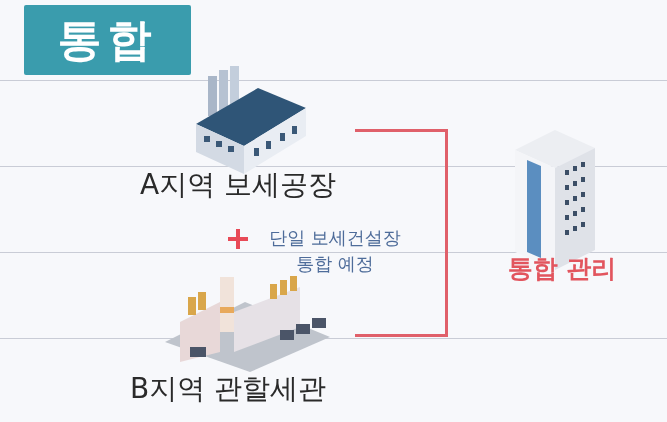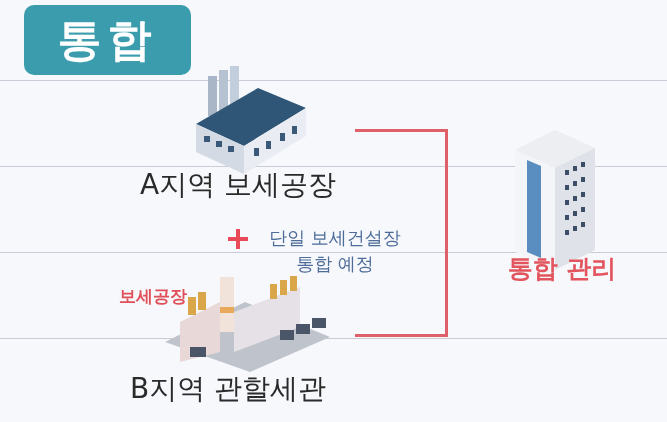--- a/index.html
+++ b/index.html
@@ -1,20 +1,20 @@
 <!DOCTYPE html>
 <html><head>
 <meta charset="utf-8">
 <style>
   html, body { margin:0; padding:0; }
   body { width:667px; height:422px; background:#f7f8fb; position:relative; overflow:hidden;
          font-family:"DejaVu Sans", sans-serif; }
   .hline { position:absolute; left:0; width:667px; height:1px; background:#c9ccd6; }
   .badge { position:absolute; left:24px; top:5px; width:167px; height:70px; background:#3a9cad;
-           border-radius:10px; color:#fff; font-weight:bold; font-size:44px; letter-spacing:6px;
+           border-radius:2px; color:#fff; font-weight:bold; font-size:44px; letter-spacing:6px;
            display:flex; align-items:center; justify-content:center; }
   .label { position:absolute; color:#2a2a2a; font-size:28px; white-space:nowrap; }
   .blue-note { position:absolute; color:#4e6c9a; font-size:18px; text-align:center; line-height:26px; }
   .red-note { position:absolute; color:#e0505a; font-size:17px; font-weight:bold; text-align:center; line-height:25px; }
   .big-red { position:absolute; color:#e2555e; font-size:25px; font-weight:bold; text-align:center; line-height:34px; }
   .plus { position:absolute; left:228px; top:229px; width:20px; height:20px; }
   .plus:before, .plus:after { content:""; position:absolute; background:#e84a57; }
   .plus:before { left:8px; top:0; width:4px; height:20px; }
   .plus:after { left:0; top:8px; width:20px; height:4px; }
   .bracket { position:absolute; left:355px; top:129px; width:93px; height:208px;
@@ -50,21 +50,20 @@
 </svg>
 <div class="label" style="left:140px; top:166px;">A지역 보세공장</div>
 
 <div class="plus"></div>
 <div class="blue-note" style="left:250px; top:225px; width:170px;">
   <div>단일 보세건설장</div>
   <div>통합 예정</div>
 </div>
 
 <div class="red-note" style="left:98px; top:284px; width:110px;">
-  <div>보세공장</div>
 </div>
 <svg style="left:160px; top:272px;" width="175" height="100" viewBox="0 0 175 100">
   <polygon points="5,70 85,30 170,65 90,100" fill="#bfc4cc"></polygon>
   <polygon points="20,50 60,30 60,80 20,90" fill="#e8d8d8"></polygon>
   <rect x="60" y="5" width="14" height="55" fill="#f1e3da"></rect>
   <rect x="60" y="35" width="14" height="6" fill="#e8a95b"></rect>
   <polygon points="74,40 140,15 140,55 74,80" fill="#e6e1e6"></polygon>
   <g fill="#d9a64a">
       <rect x="28" y="25" width="8" height="18"></rect>
       <rect x="38" y="20" width="8" height="18"></rect>

